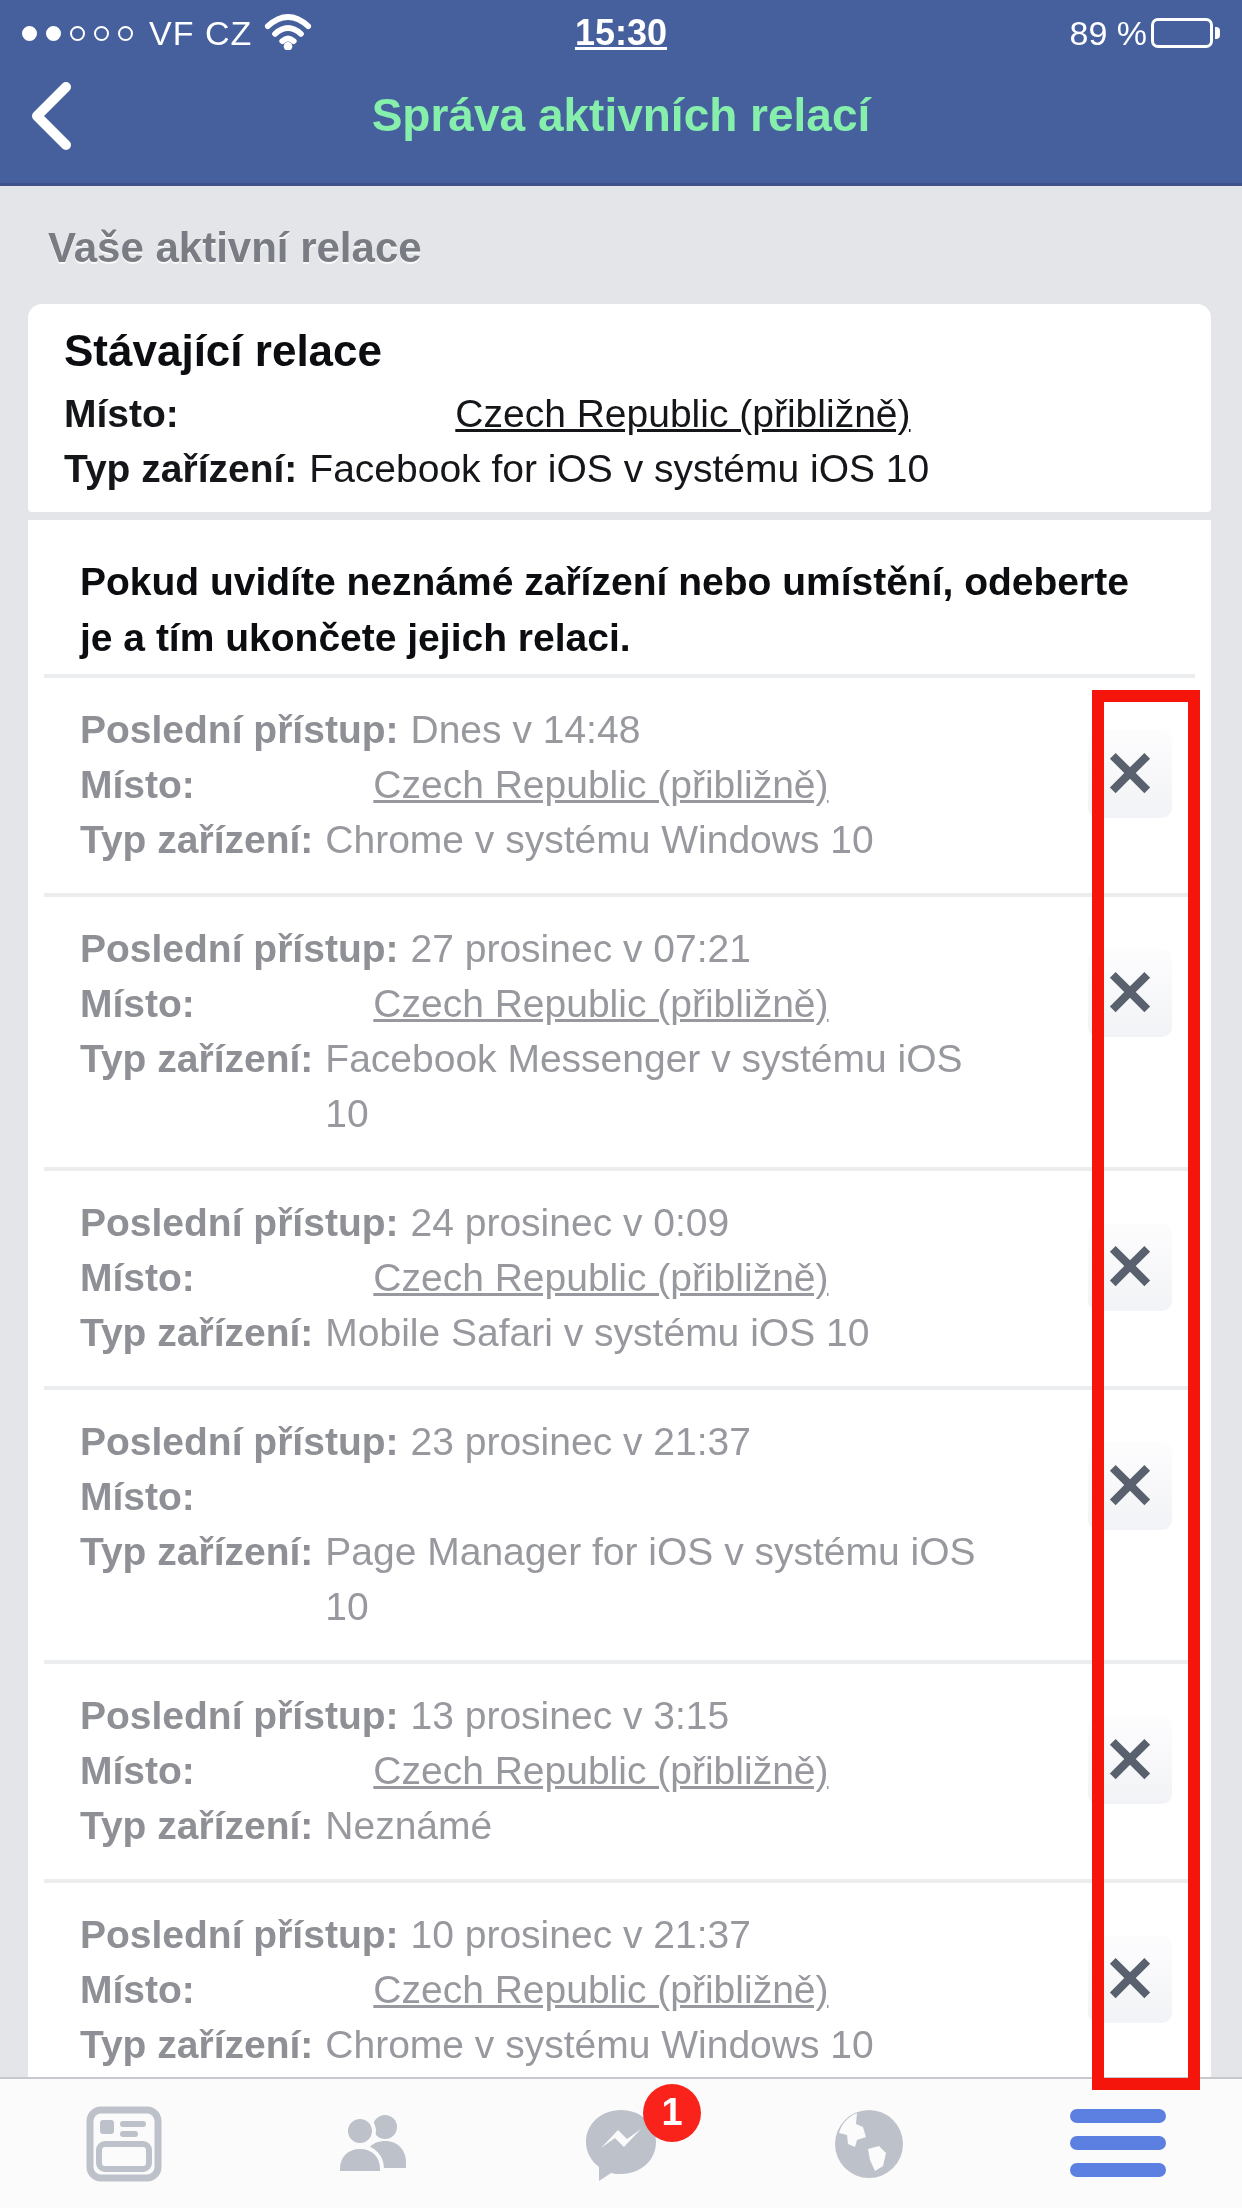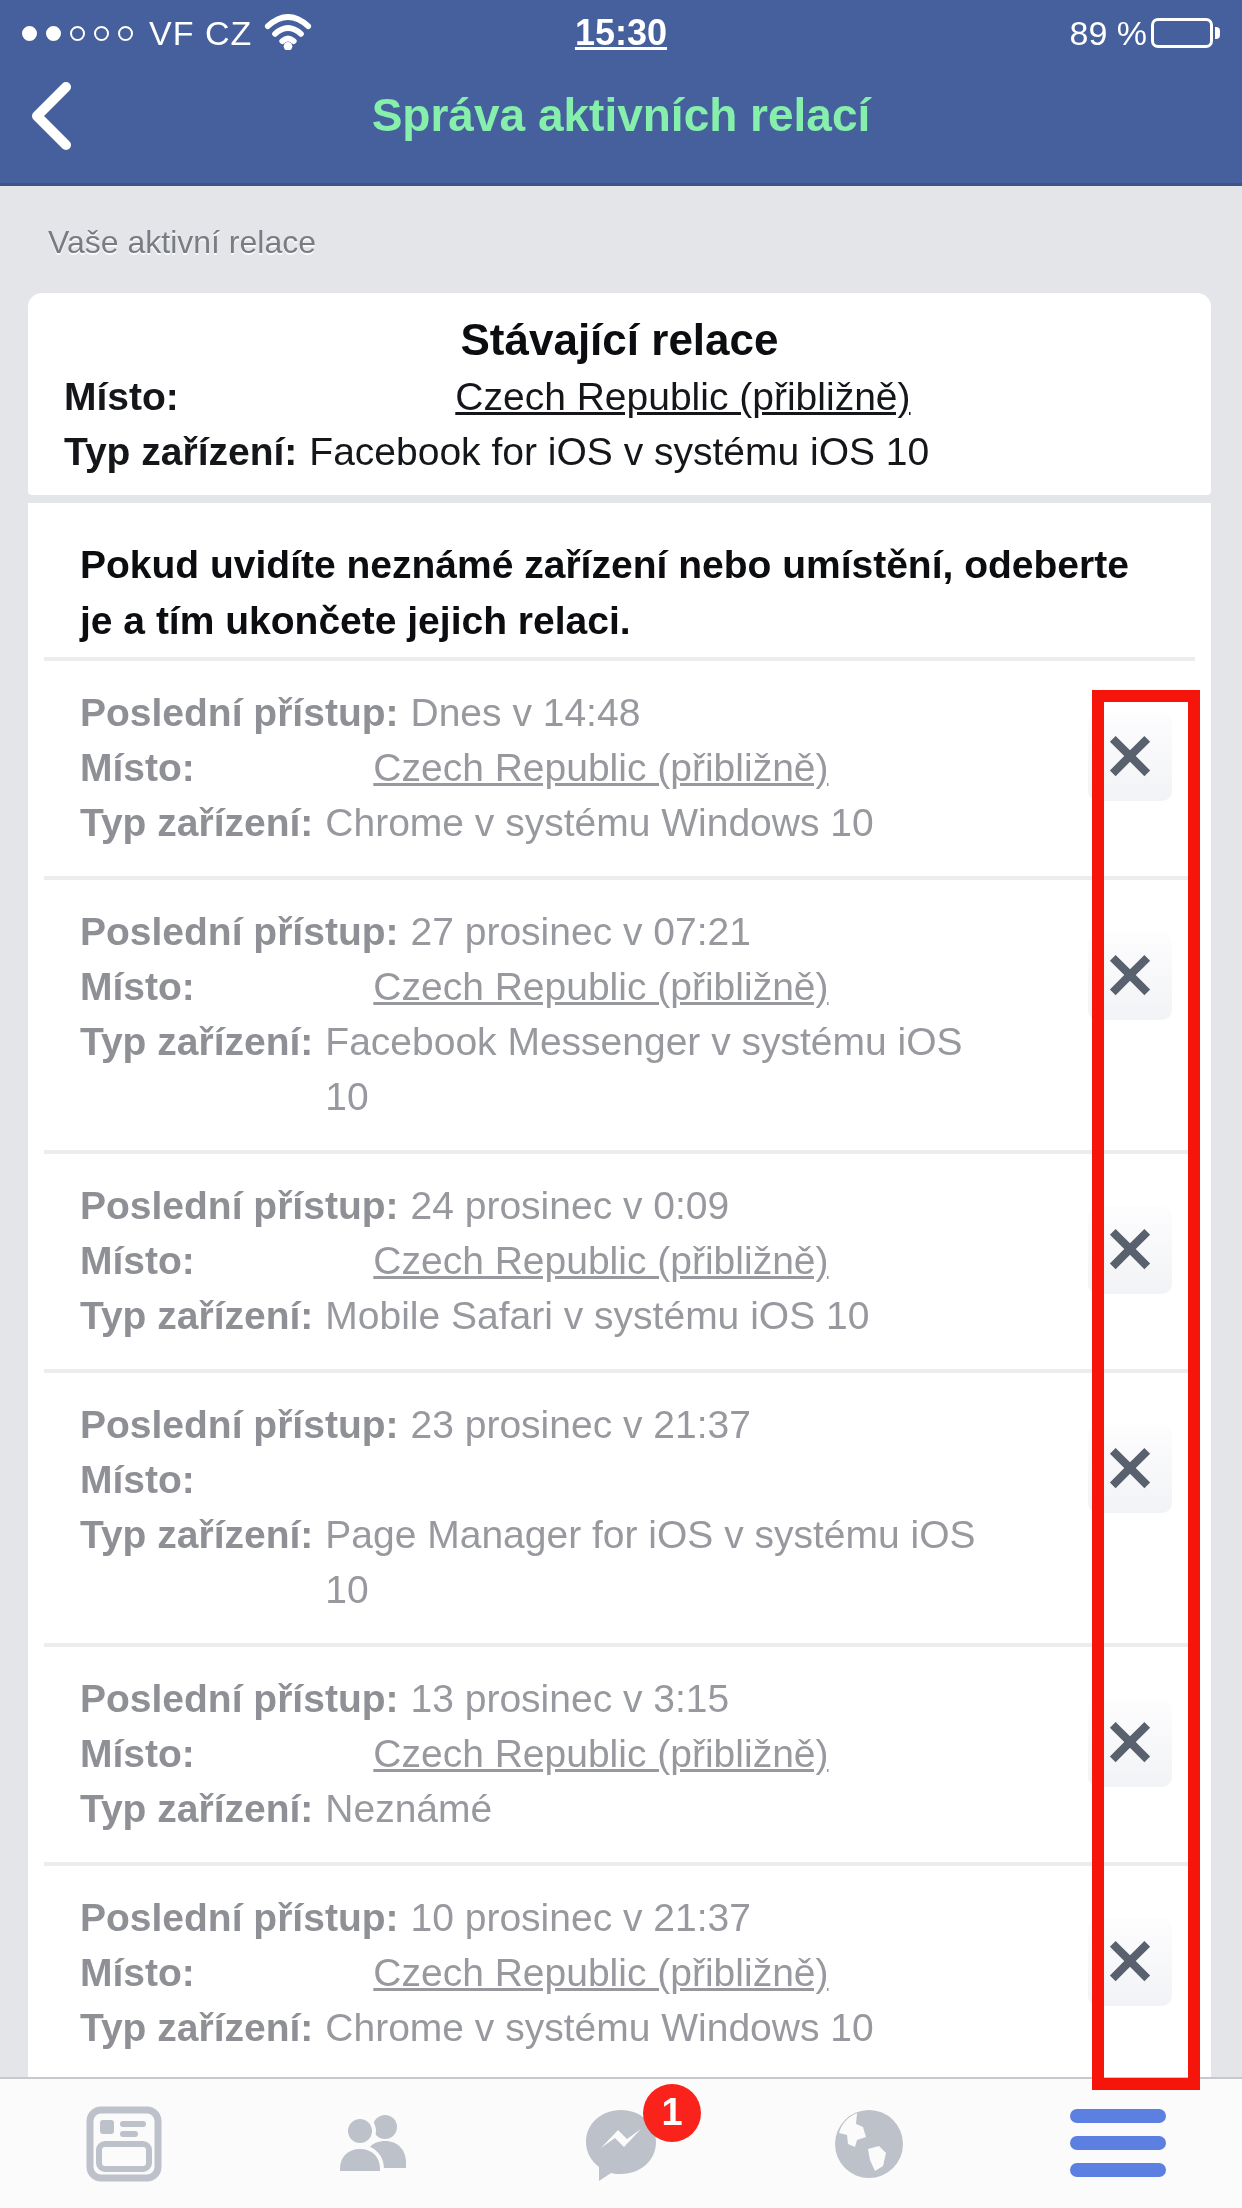--- a/index.html
+++ b/index.html
@@ -27,26 +27,26 @@
   .batt-fill { height:100%; width:86%; background:#fff; border-radius:2px; }
   .batt-tip { width:5px; height:12px; background:#fff; border-radius:0 4px 4px 0; margin-left:2px; }
 
   .nav-bar { position:relative; height:127px; display:flex; align-items:center; justify-content:center; }
   .back-btn { position:absolute; left:30px; top:26px; background:none; border:none; cursor:pointer; }
   .nav-title { color:#86efac; font-size:46px; font-weight:bold; margin-top:-10px; }
 
   
   .content { position:absolute; top:186px; left:0; right:0; height:1891px; overflow:hidden; }
   .section-header {
-    margin:38px 8px 32px 48px; font-size:32px; font-weight:normal;
+    margin:38px 8px 32px 48px; font-size:42px; font-weight:bold;
     color:#797C82; text-shadow:0 2px 0 rgba(255,255,255,0.8);
   }
   .card { margin:0 31px 0 28px; background:#fff; }
   .current-card { border-radius:14px 14px 4px 4px; padding:22px 36px 16px 36px; }
-  .current-card h2 { font-size:44px; color:#0B0D10; margin-bottom:4px;text-align:center; }
+  .current-card h2 { font-size:44px; color:#0B0D10; margin-bottom:10px; }
   .row { display:flex; font-size:39px; line-height:55px; }
   .current-card .row { color:#14161A; }
   .lbl { font-weight:bold; white-space:pre; margin-right:12px; }
   .val.center { flex:1; text-align:center;text-decoration:underline; }
   .gap { height:8px; }
 
   .sessions-panel { padding:16px; }
   .info-text { padding:18px 36px 8px 36px; font-size:39px; font-weight:bold; line-height:56px; color:#0B0D10; }
   .session { position:relative; border-top:4px solid #ECEDEF; padding:24px 200px 26px 36px; color:#97999E; }
   .session .row { color:#97999E; }

